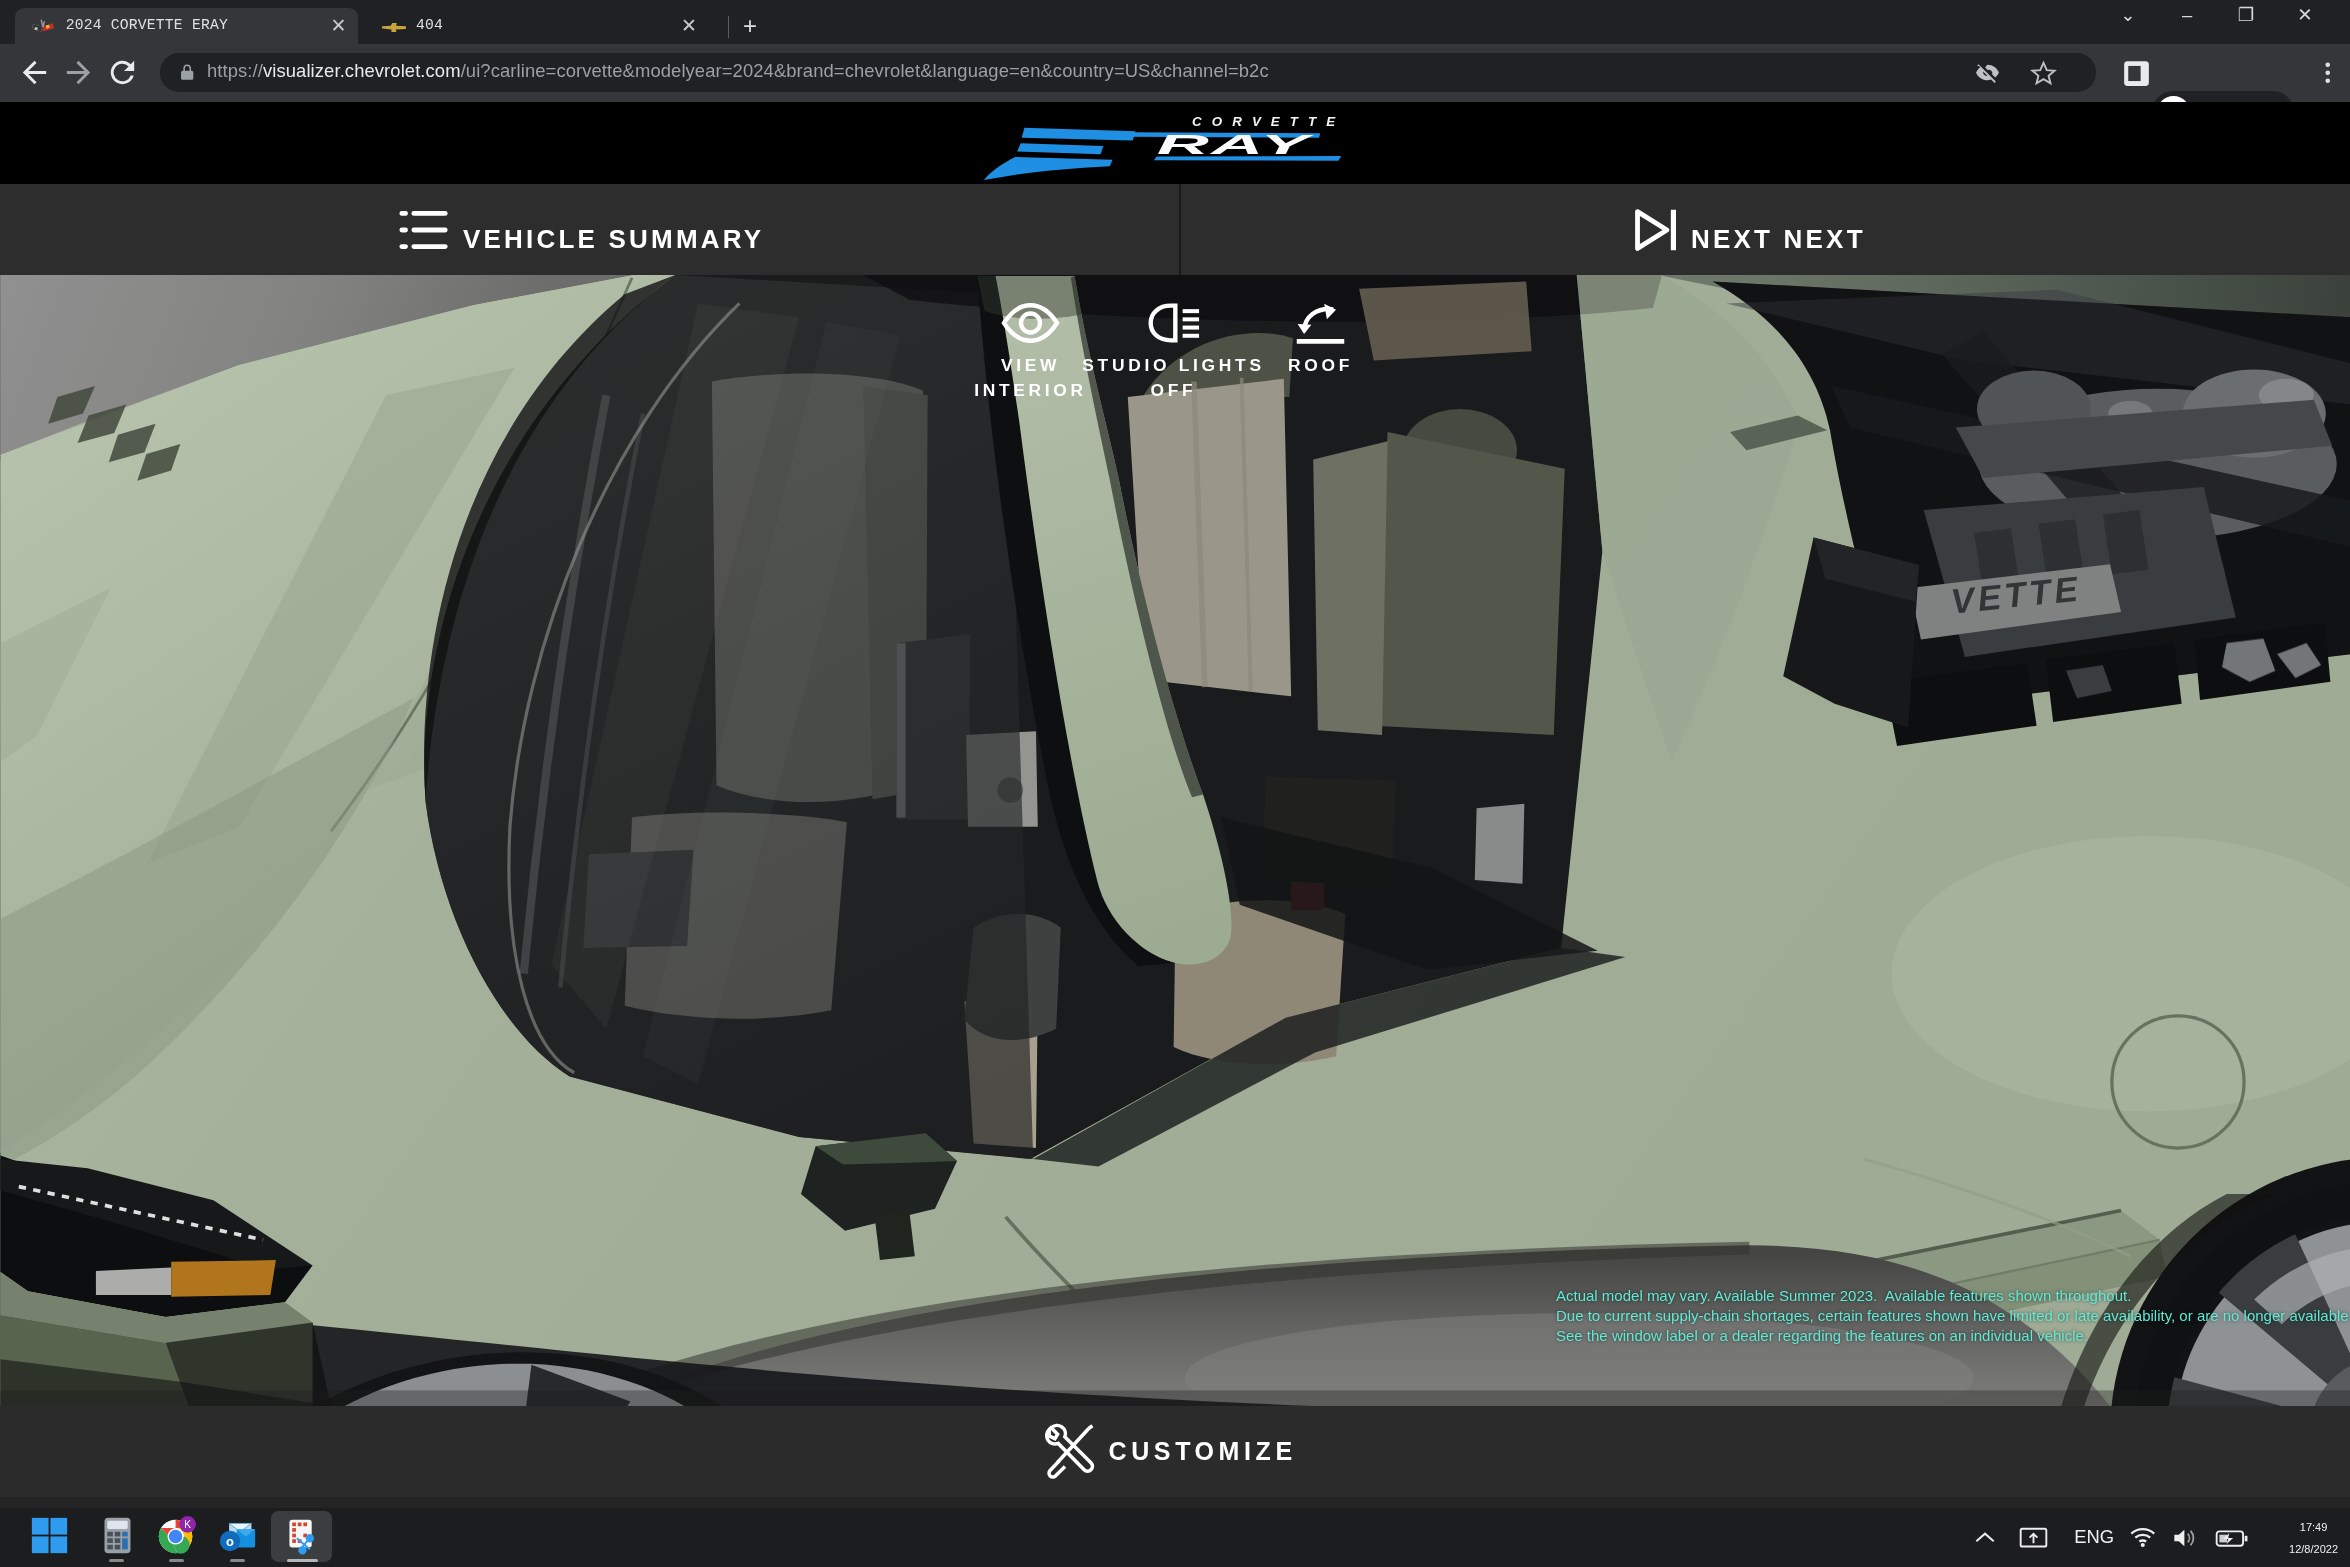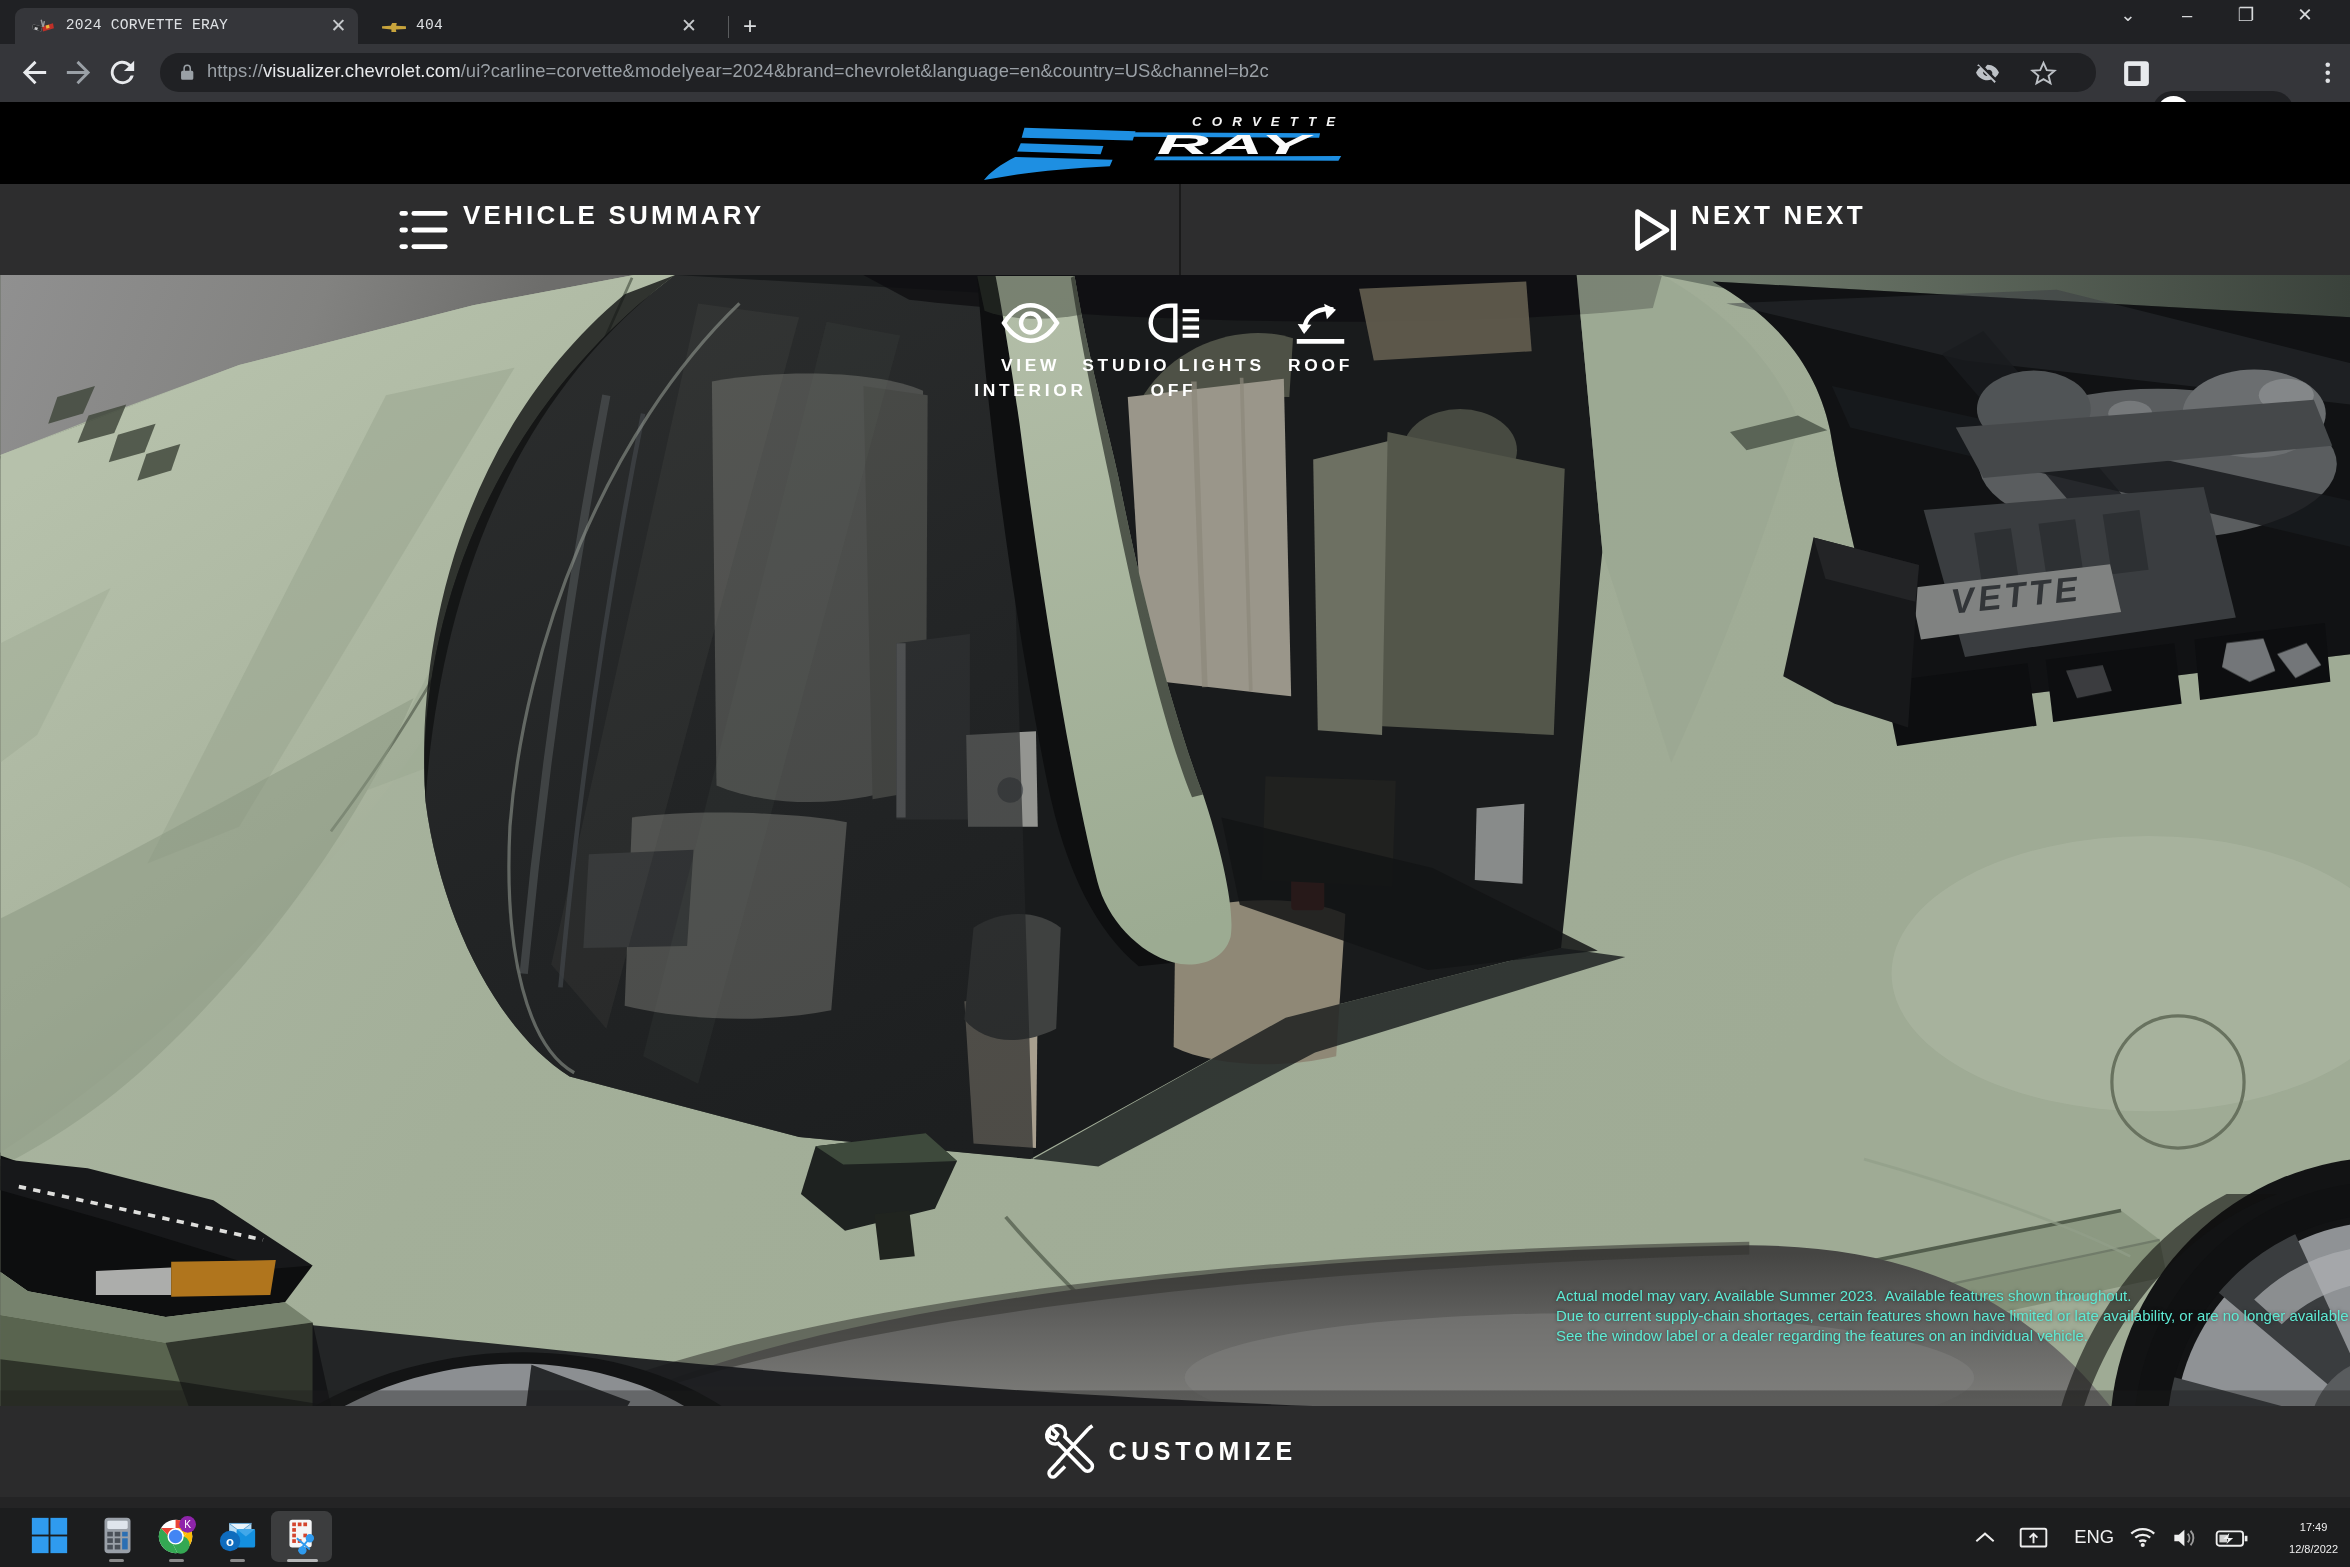--- a/index.html
+++ b/index.html
@@ -31,21 +31,21 @@
     padding:4.6px 16.5px 0 4.6px;margin-top:40px; }
   #incog .lbl { display:inline-block; vertical-align:top; margin:5.5px 0 0 9.2px;
     color:#e8eaed; font-size:18.4px; }
 
   
   #logobar { left:0; top:102px; width:2337px; height:82px; background:#000; }
   #navbar { left:0; top:184px; width:2351px; height:91px; background:#2d2d2e; }
   #navdiv { left:1179px; top:184px; width:1.8px; height:91px; background:#1a1a1a; }
   .navbtn { position:absolute; top:184px; height:91px; color:#fff; font-weight:bold;
     font-size:26px; letter-spacing:3.2px; }
-  .navbtn .t { position:absolute; top:16px; white-space:nowrap; }
+  .navbtn .t { position:absolute; top:40px; white-space:nowrap; }
 
   
   #scene { left:0; top:275px; width:2351px; height:1131px; }
   .ctl { position:absolute; text-align:center; color:#fff; font-weight:bold;
     font-size:17.4px; letter-spacing:3.7px; line-height:25px; }
   .ctl svg { display:block; margin:0 auto 9.2px; }
   #disc { left:1556px; top:1286px; color:#5eead4; font-size:15px; line-height:20px; white-space:nowrap;
     text-shadow:0 0 3.7px rgba(0,0,0,.6); }
 
   

